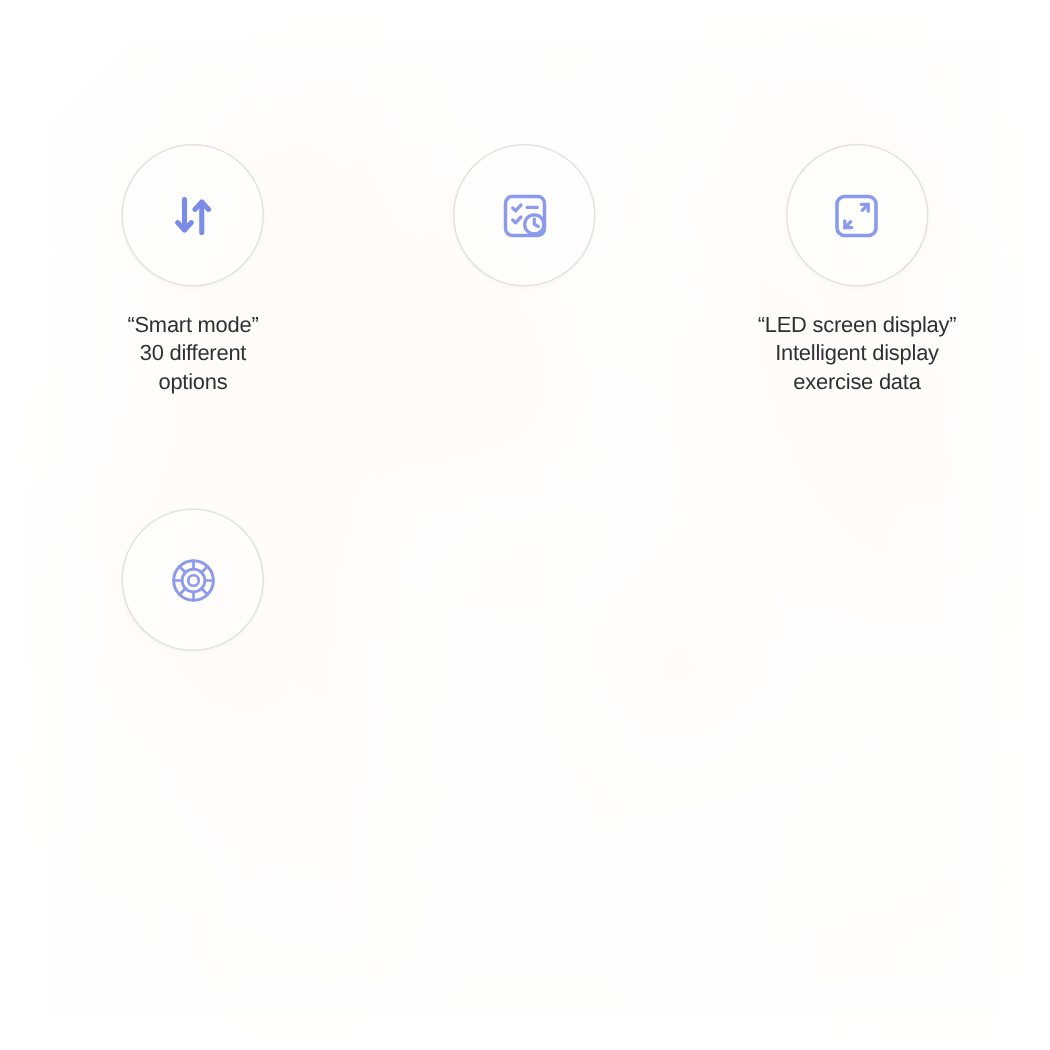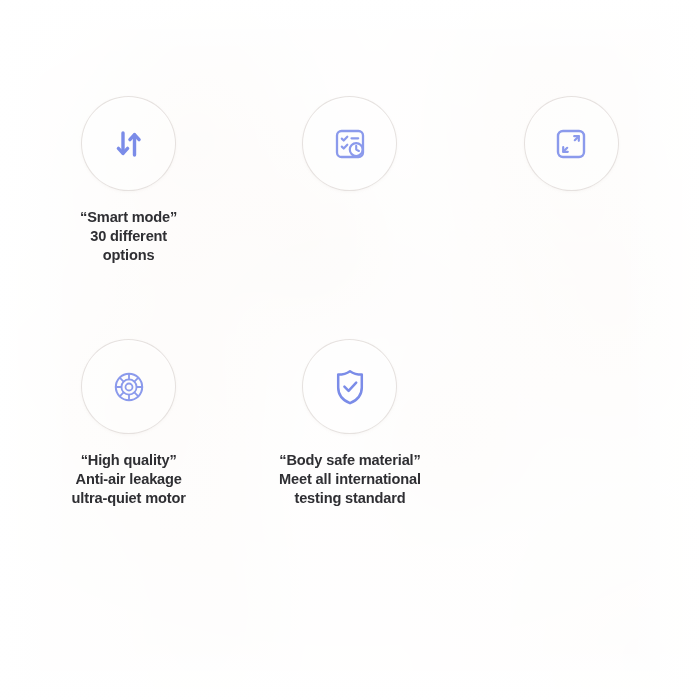--- a/index.html
+++ b/index.html
@@ -89,21 +89,21 @@
   }
   .badge svg{ display:block; }
 
   .caption{
     margin-top:17px;
     text-align:center;
     font-size:14.6px;
     line-height:1.29;
     color:#2f2f33;
     letter-spacing:-0.15px;
-    font-weight:700;
+    font-weight:400;
     white-space:pre-line;
   }
 
   
   .row2 .badge{ margin-top:0; }
 </style>
 </head>
 <body>
 
 <div class="stage">
@@ -150,20 +150,23 @@
         <span>
           <svg width="40" height="40" viewBox="0 0 40 40" fill="none">
             <path d="M7 12 A5 5 0 0 1 12 7 L28 7 A5 5 0 0 1 33 12 L33 28 A5 5 0 0 1 28 33 L12 33 A5 5 0 0 1 7 28 Z" stroke="#8b9aec" stroke-width="2.4"></path>
             <path d="M16.2 23.8 L12.2 27.8" stroke="#8b9aec" stroke-width="2.2" stroke-linecap="round"></path>
             <path d="M12.2 23.2 L12.2 27.8 L16.8 27.8" stroke="#8b9aec" stroke-width="2.2" stroke-linecap="round" stroke-linejoin="round"></path>
             <path d="M23.8 16.2 L27.8 12.2" stroke="#8b9aec" stroke-width="2.2" stroke-linecap="round"></path>
             <path d="M23.2 12.2 L27.8 12.2 L27.8 16.8" stroke="#8b9aec" stroke-width="2.2" stroke-linecap="round" stroke-linejoin="round"></path>
           </svg>
         </span>
       </div>
+      <div class="caption">“LED screen display”
+Intelligent display
+exercise data</div>
     </div>
 
     <div class="cell row2">
       <div class="badge">
         <span>
           <svg width="40" height="40" viewBox="0 0 40 40" fill="none">
             <circle cx="20" cy="20" r="13.2" stroke="#8b9aec" stroke-width="2"></circle>
             <circle cx="20" cy="20" r="7.6" stroke="#8b9aec" stroke-width="1.8"></circle>
             <circle cx="20" cy="20" r="3.5" stroke="#8b9aec" stroke-width="1.8"></circle>
             <g stroke="#8b9aec" stroke-width="1.8" stroke-linecap="round">
@@ -172,34 +175,18 @@
               <path d="M33.2 20 L27.6 20"></path>
               <path d="M29.33 29.33 L25.37 25.37"></path>
               <path d="M20 33.2 L20 27.6"></path>
               <path d="M10.67 29.33 L14.63 25.37"></path>
               <path d="M6.8 20 L12.4 20"></path>
               <path d="M10.67 10.67 L14.63 14.63"></path>
             </g>
           </svg>
         </span>
       </div>
-      <div class="caption">“High quality”
-Anti-air leakage
-ultra-quiet motor</div>
     </div>
 
-    <div class="cell row2">
-      <div class="badge">
-        <span>
-          <svg width="40" height="42" viewBox="0 0 40 42" fill="none">
-            <path d="M20 5.2 C16.6 7.6 12.4 8.6 8.2 8.6 L8.2 21.5 C8.2 29.4 13.6 34.6 20 37.2 C26.4 34.6 31.8 29.4 31.8 21.5 L31.8 8.6 C27.6 8.6 23.4 7.6 20 5.2 Z" stroke="#7b8ce8" stroke-width="2.5" stroke-linejoin="round"></path>
-            <path d="M14.4 20.6 L18.6 24.8 L26.2 16.6" stroke="#7b8ce8" stroke-width="2.5" stroke-linecap="round" stroke-linejoin="round"></path>
-          </svg>
-        </span>
-      </div>
-      <div class="caption">“Body safe material”
-Meet all international
-testing standard</div>
-    </div>
 
 
   </div>
 </div>
 
 </body></html>

